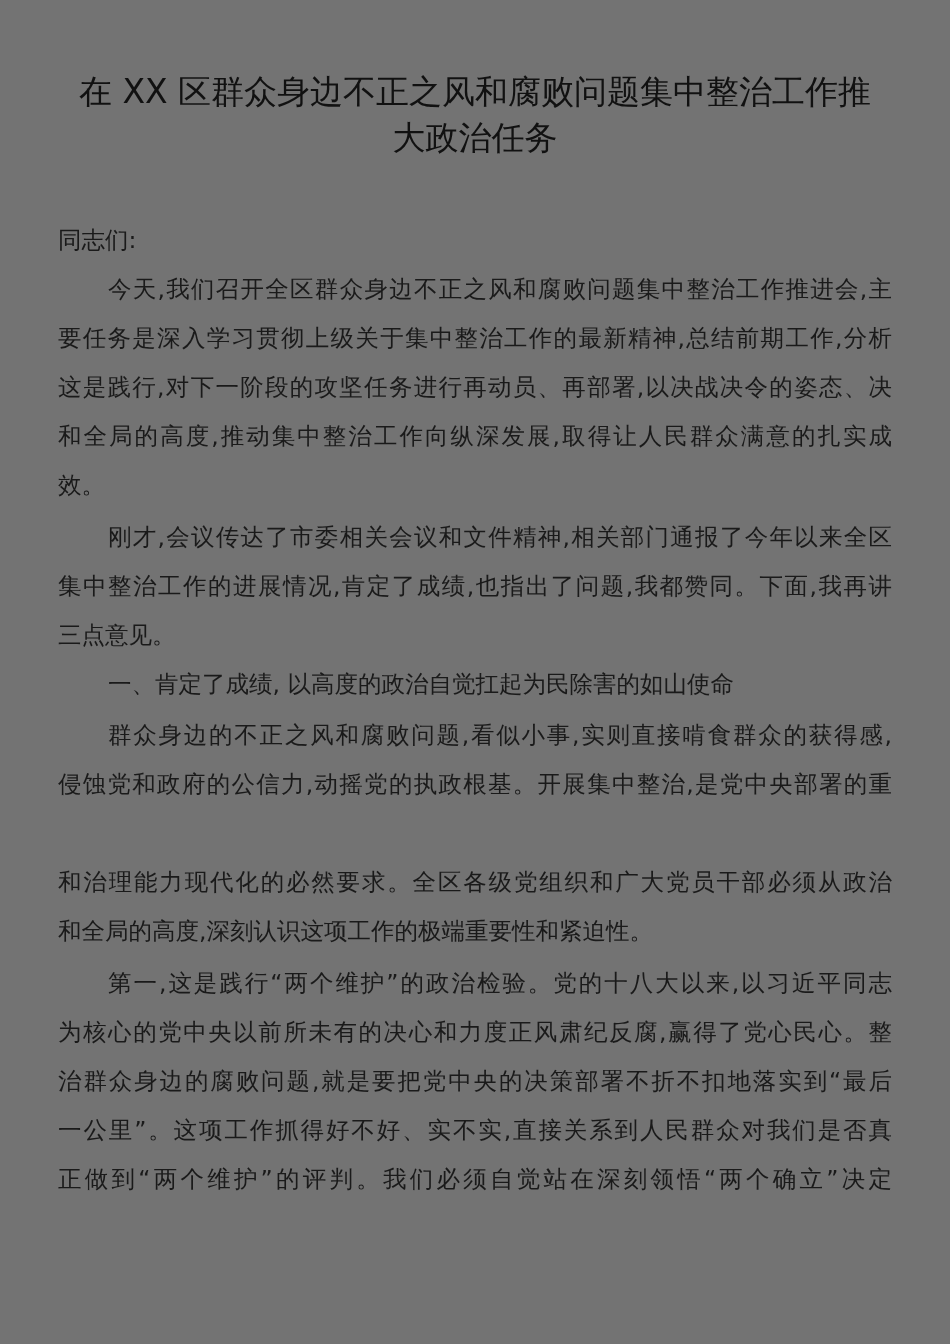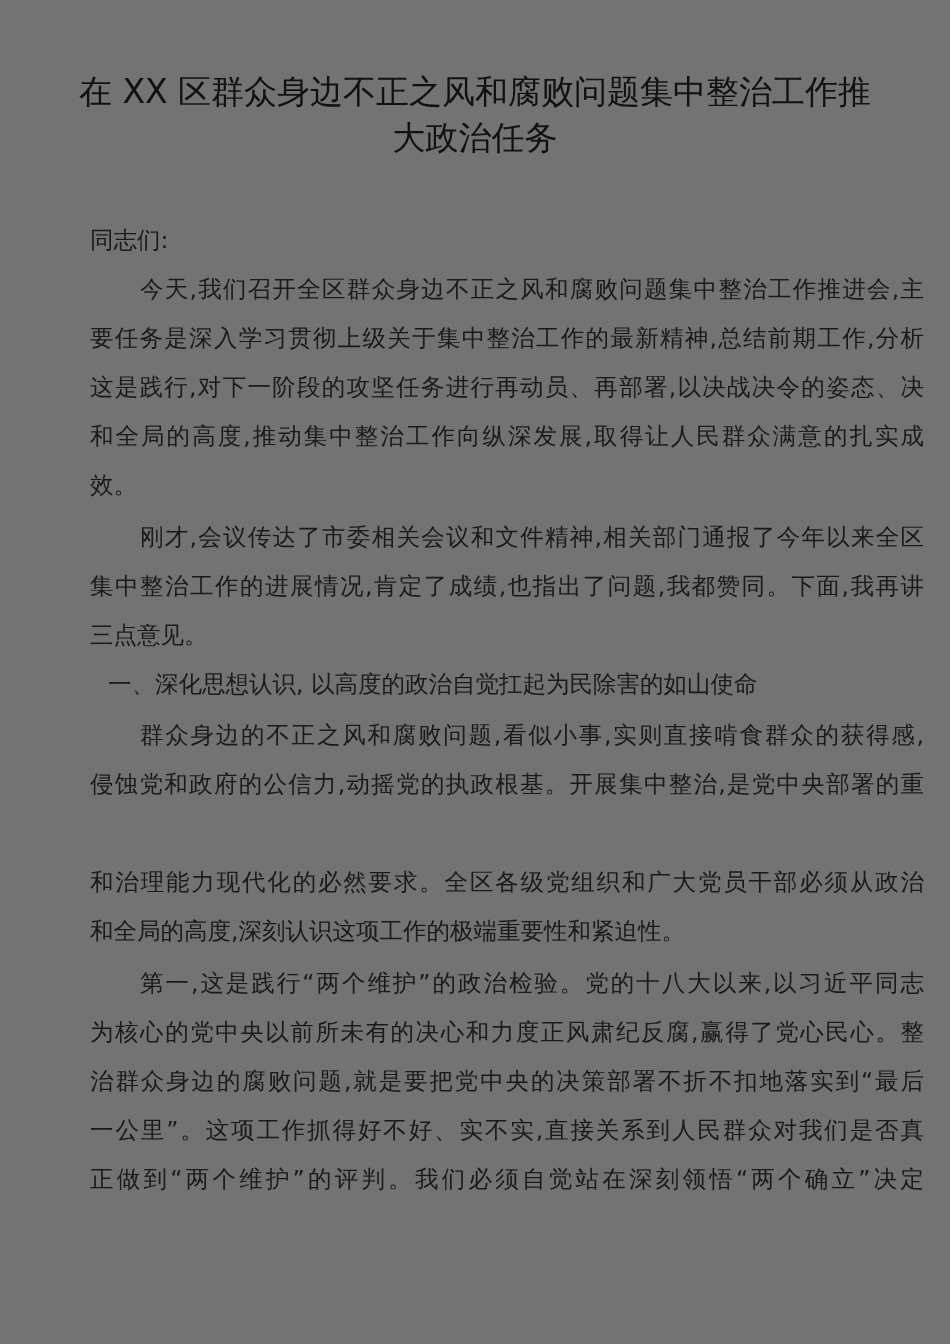--- a/index.html
+++ b/index.html
@@ -38,21 +38,20 @@
     .line {
       position: absolute;
       left: 58px;
       width: 834px;
       font-size: 23.5px;
       line-height: 32px;
       white-space: nowrap;
       color: #1a1a1a;
       text-align: justify;
       text-align-last: justify;
-      margin-left: 32px;
     }
     .line.last {
       text-align-last: left;
     }
     .line.indent {
       left: 108px;
       width: 784px;
     }
     .heading-line {
       position: absolute;
@@ -76,21 +75,21 @@
   <div class="line indent" style="top:273px;">今天,我们召开全区群众身边不正之风和腐败问题集中整治工作推进会,主</div>
   <div class="line" style="top:322px;">要任务是深入学习贯彻上级关于集中整治工作的最新精神,总结前期工作,分析</div>
   <div class="line" style="top:371px;">这是践行,对下一阶段的攻坚任务进行再动员、再部署,以决战决令的姿态、决</div>
   <div class="line" style="top:420px;">和全局的高度,推动集中整治工作向纵深发展,取得让人民群众满意的扎实成</div>
   <div class="line last" style="top:469px;">效。</div>
 
   <div class="line indent" style="top:521px;">刚才,会议传达了市委相关会议和文件精神,相关部门通报了今年以来全区</div>
   <div class="line" style="top:570px;">集中整治工作的进展情况,肯定了成绩,也指出了问题,我都赞同。下面,我再讲</div>
   <div class="line last" style="top:619px;">三点意见。</div>
 
-  <div class="heading-line" style="top:668px;">一、深化思想认识, 以高度的政治自觉扛起为民除害的如山使命</div>
+  <div class="heading-line" style="top:668px;">一、肯定了成绩, 以高度的政治自觉扛起为民除害的如山使命</div>
 
   <div class="line indent" style="top:719px;">群众身边的不正之风和腐败问题,看似小事,实则直接啃食群众的获得感,</div>
   <div class="line" style="top:768px;">侵蚀党和政府的公信力,动摇党的执政根基。开展集中整治,是党中央部署的重</div>
   <div class="line" style="top:866px;">和治理能力现代化的必然要求。全区各级党组织和广大党员干部必须从政治</div>
   <div class="line last" style="top:915px;">和全局的高度,深刻认识这项工作的极端重要性和紧迫性。</div>
 
   <div class="line indent" style="top:967px;">第一,这是践行“两个维护”的政治检验。党的十八大以来,以习近平同志</div>
   <div class="line" style="top:1016px;">为核心的党中央以前所未有的决心和力度正风肃纪反腐,赢得了党心民心。整</div>
   <div class="line" style="top:1065px;">治群众身边的腐败问题,就是要把党中央的决策部署不折不扣地落实到“最后</div>
   <div class="line" style="top:1114px;">一公里”。这项工作抓得好不好、实不实,直接关系到人民群众对我们是否真</div>

